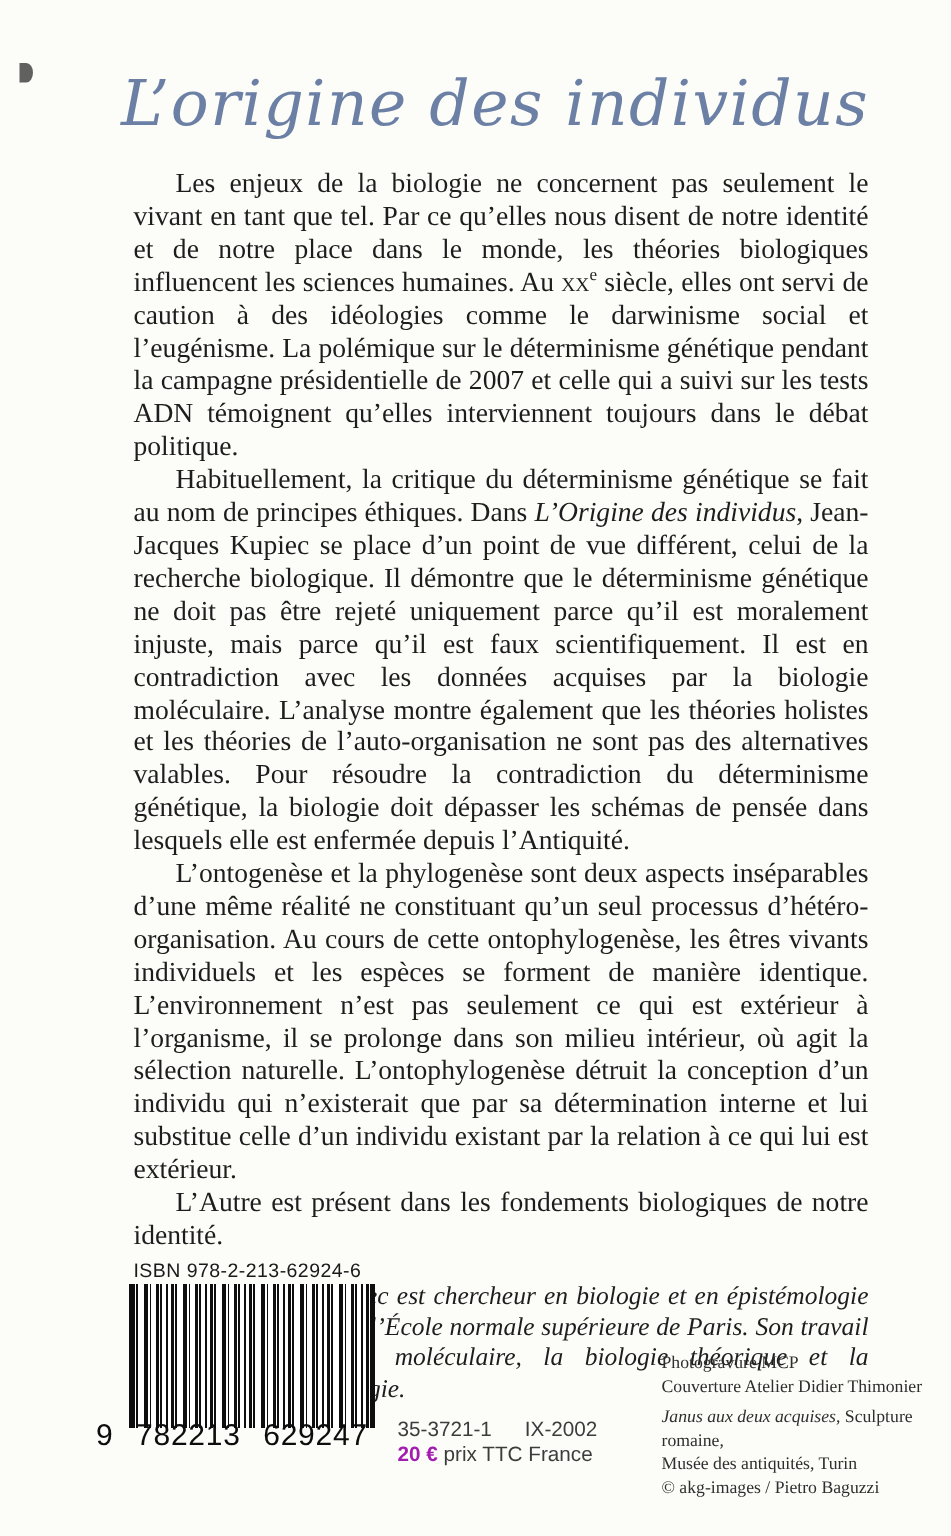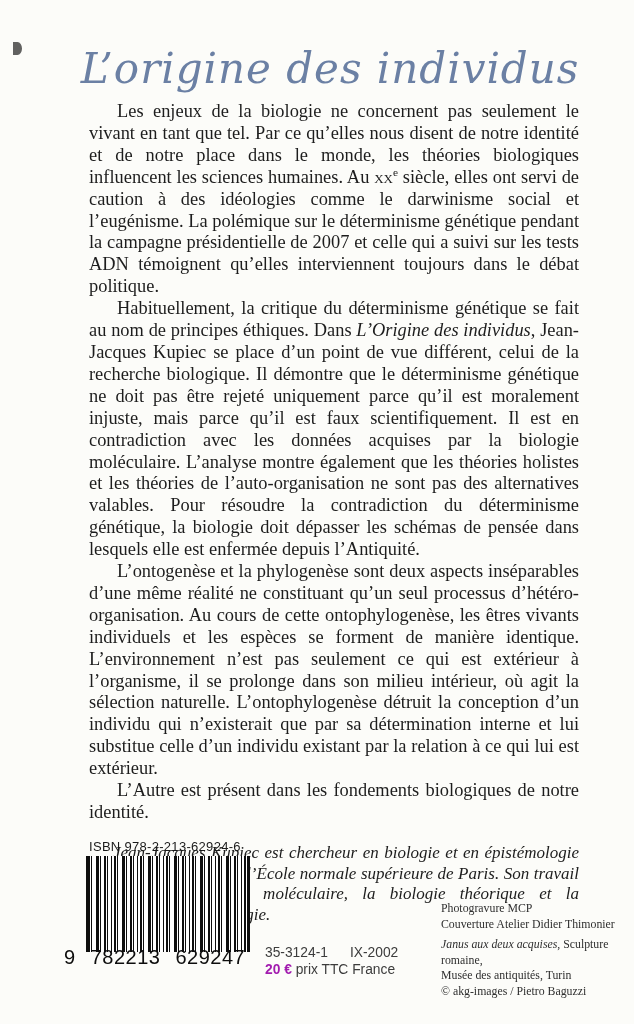--- a/index.html
+++ b/index.html
@@ -19,21 +19,21 @@
 
   .title {
     position: absolute; top: 44px; left: 0; right: 0;
     margin: 0; text-align: center;
     font-family: "DejaVu Serif", "Liberation Serif", serif;
     font-style: italic; font-weight: 500;
     font-size: 42px; letter-spacing: 1px;
   }
 
   .body-text {
-    position: absolute; top: 101px; left: 76px; width: 490px;
+    position: absolute; top: 112px; left: 76px; width: 490px;
     font-size: 18.4px; line-height: 21.9px;
     text-align: justify;
   }
   p.para { margin: 0; text-indent: 28px; }
   p.para + p.para { margin-top: 0; font-family: Liberation Serif, serif; }
   .it { font-style: italic; }
   .sc { font-variant: small-caps; }
   sup { font-size: 0.62em; line-height: 0; }
 
   .bio {
@@ -102,21 +102,21 @@
     </div>
 
   <div class="isbn-label">ISBN 978-2-213-62924-6</div>
 
   <div class="barcode"></div>
 
   <div class="barcode-digits">9 782213 629247</div>
 
   <div class="codes">
     <div class="row1">
-      <span>35-3124-1</span><span>IX-2002</span>
+      <span>35-3721-1</span><span>IX-2002</span>
     </div>
     <div class="row2">
       <span class="price-amount">20 €</span><span> prix TTC France</span>
     </div>
   </div>
 
   <div class="credits" id="credits">
 
   <p class="credit-line"><span>Photogravure MCP</span></p>
       <p class="credit-line"><span>Couverture Atelier Didier Thimonier</span></p>

